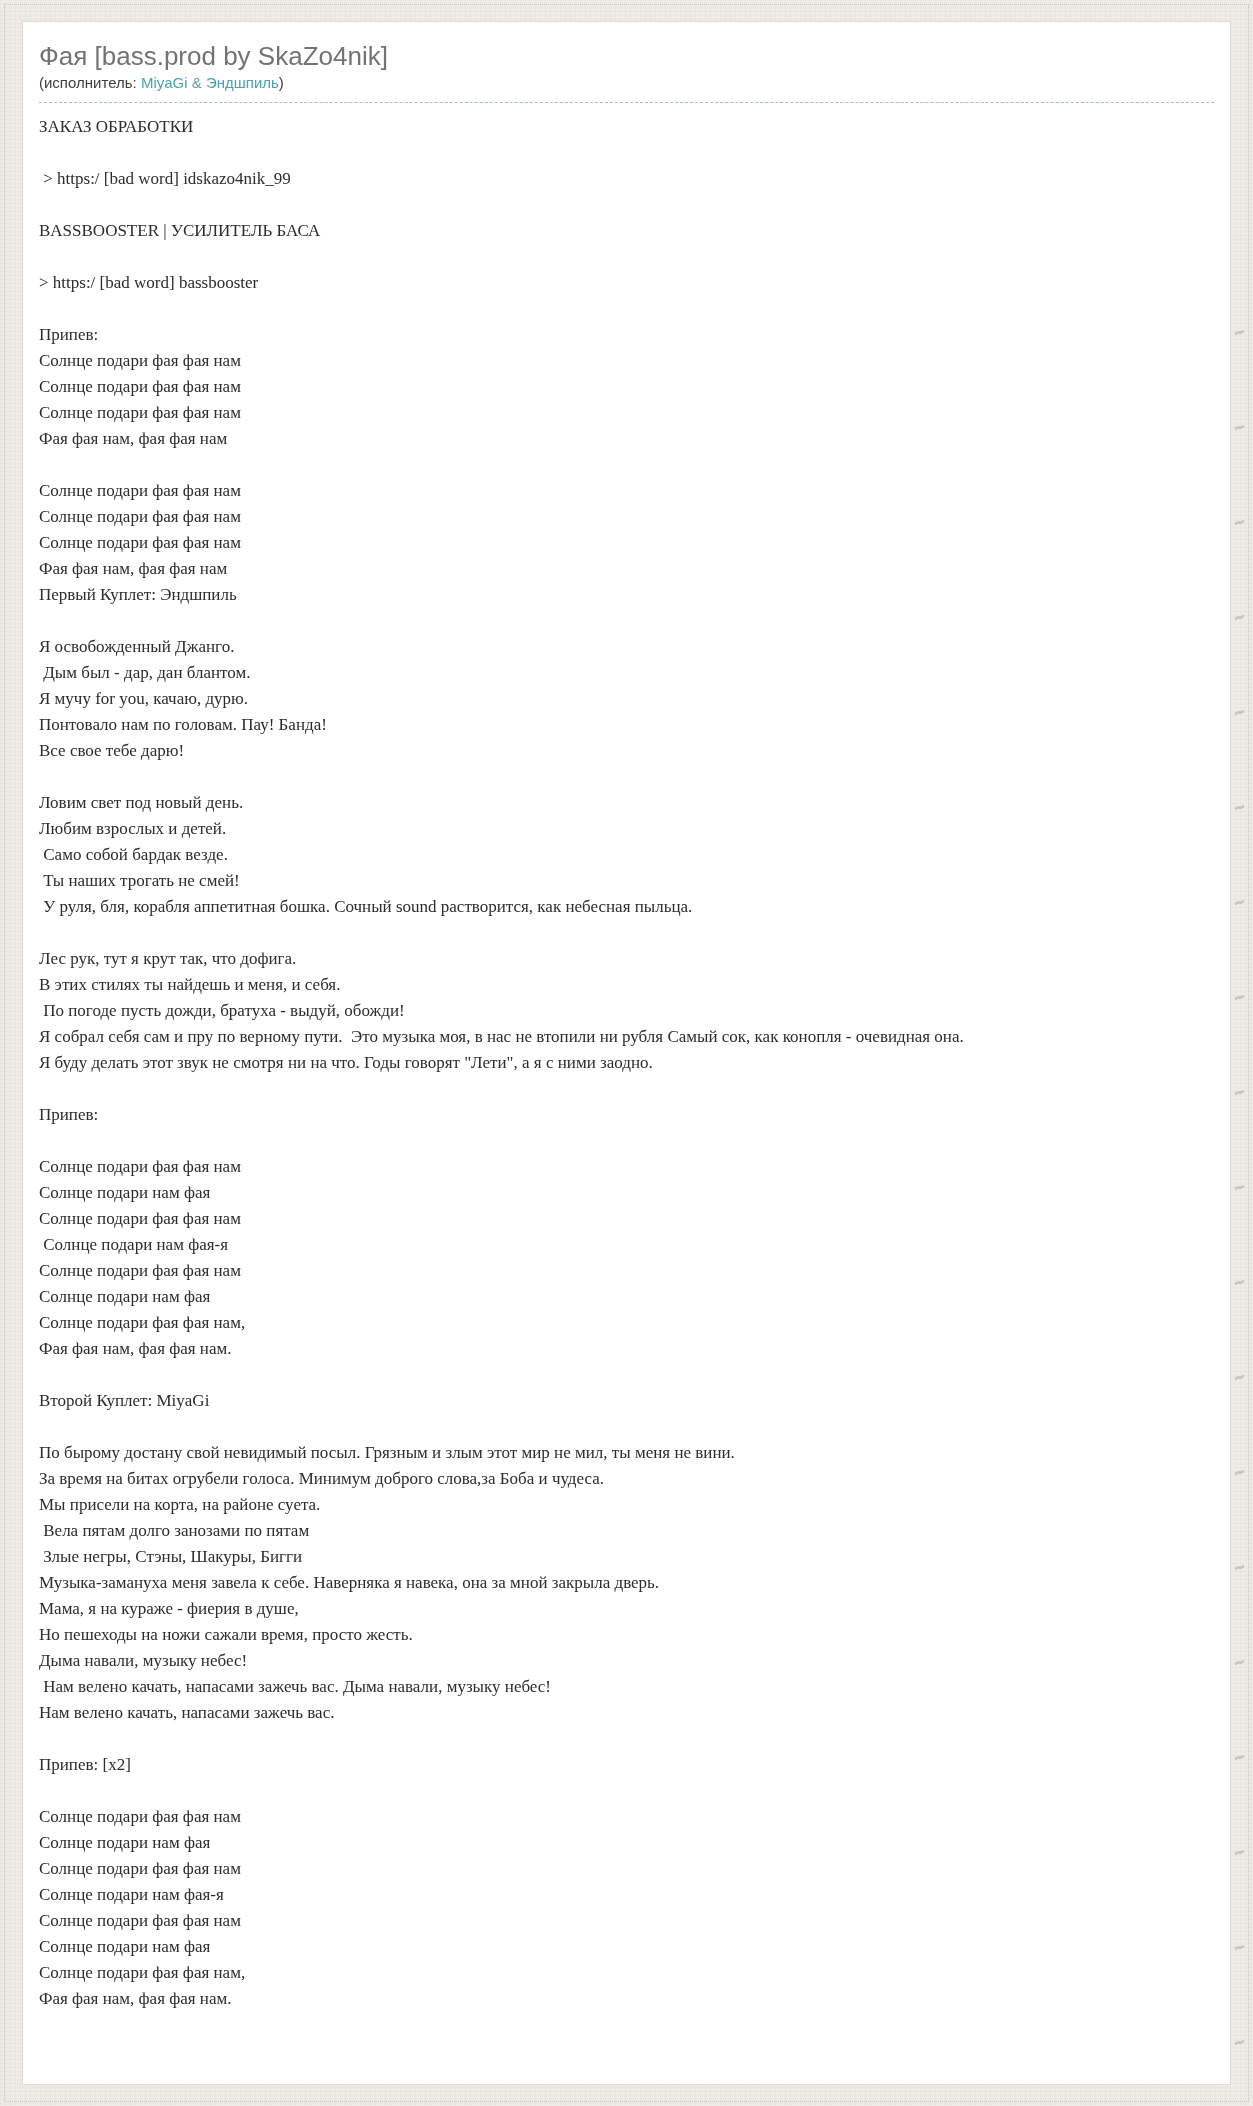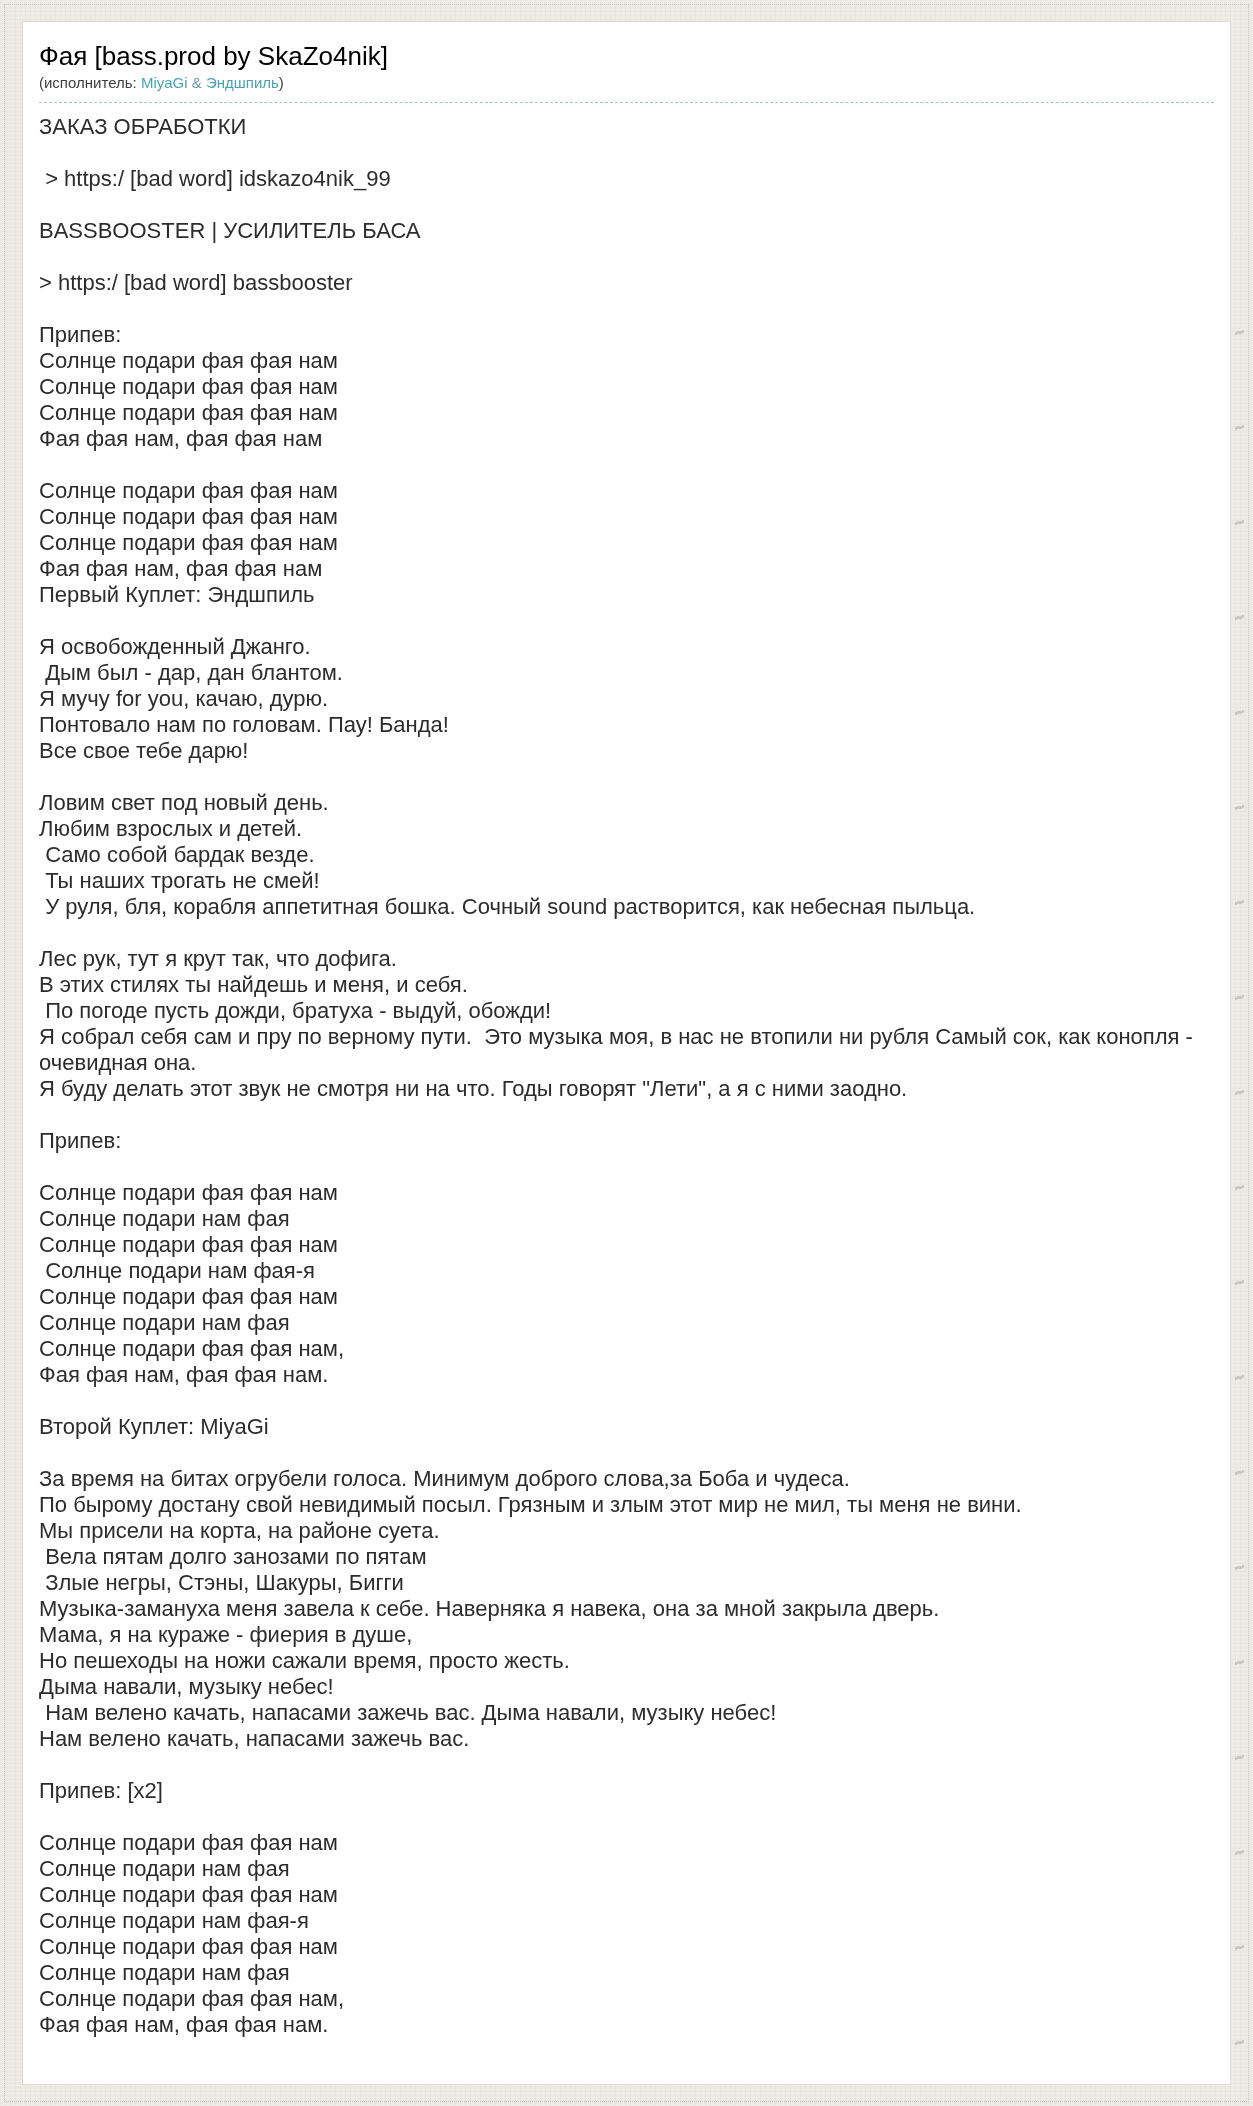--- a/index.html
+++ b/index.html
@@ -39,38 +39,39 @@
     position:absolute; left:22px; top:21px;
     width:1209px; height:2064px;
     background:#ffffff;
     border:1px solid #dedad4;
     padding:19px 16px 0 16px;
     overflow:hidden;
   }
 
   .song-title {
     font-size:26px; font-weight:400; line-height:30px;
-    color:#000000;
+    color:#737373;
   }
 
   .artist-line {
     margin-top:3px;
     font-size:15px; line-height:18px; color:#3e3e3e;
     padding-bottom:10px;
     border-bottom:1px dashed #a4c0cf;
   }
   .artist-line a {
     color:#4aa2b0; text-decoration:none; cursor:pointer;
   }
   .artist-sep { color:#6d9aa4; }
 
   .lyrics {
     margin-top:11px;
-    font-size:22px; line-height:26px;
+    font-size:17px; line-height:26px;
     color:#2c2c2c;
+    font-family:Liberation Serif, serif;
   }
   .lyrics-line { min-height:26px; white-space:pre-wrap; }
 </style>
 </head>
 <body>
 
 <div class="page">
   <div class="dotted-frame"></div>
   <div class="edge-ticks"></div>
 
@@ -125,22 +126,22 @@
         <div class="lyrics-line">Солнце подари нам фая</div>
         <div class="lyrics-line">Солнце подари фая фая нам</div>
         <div class="lyrics-line"> Солнце подари нам фая-я</div>
         <div class="lyrics-line">Солнце подари фая фая нам</div>
         <div class="lyrics-line">Солнце подари нам фая</div>
         <div class="lyrics-line">Солнце подари фая фая нам,</div>
         <div class="lyrics-line">Фая фая нам, фая фая нам.</div>
         <div class="lyrics-line"></div>
         <div class="lyrics-line">Второй Куплет: MiyaGi</div>
         <div class="lyrics-line"></div>
+        <div class="lyrics-line">По бырому достану свой невидимый посыл. Грязным и злым этот мир не мил, ты меня не вини.</div>
         <div class="lyrics-line">За время на битах огрубели голоса. Минимум доброго слова,за Боба и чудеса.</div>
-        <div class="lyrics-line">По бырому достану свой невидимый посыл. Грязным и злым этот мир не мил, ты меня не вини.</div>
         <div class="lyrics-line">Мы присели на корта, на районе суета.</div>
         <div class="lyrics-line"> Вела пятам долго занозами по пятам</div>
         <div class="lyrics-line"> Злые негры, Стэны, Шакуры, Бигги</div>
         <div class="lyrics-line">Музыка-замануха меня завела к себе. Наверняка я навека, она за мной закрыла дверь.</div>
         <div class="lyrics-line">Мама, я на кураже - фиерия в душе,</div>
         <div class="lyrics-line">Но пешеходы на ножи сажали время, просто жесть.</div>
         <div class="lyrics-line">Дыма навали, музыку небес!</div>
         <div class="lyrics-line"> Нам велено качать, напасами зажечь вас. Дыма навали, музыку небес!</div>
         <div class="lyrics-line">Нам велено качать, напасами зажечь вас.</div>
         <div class="lyrics-line"></div>

